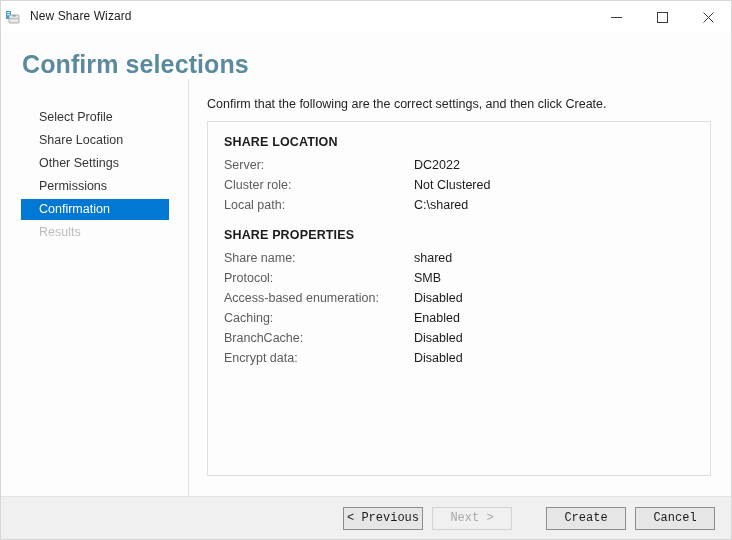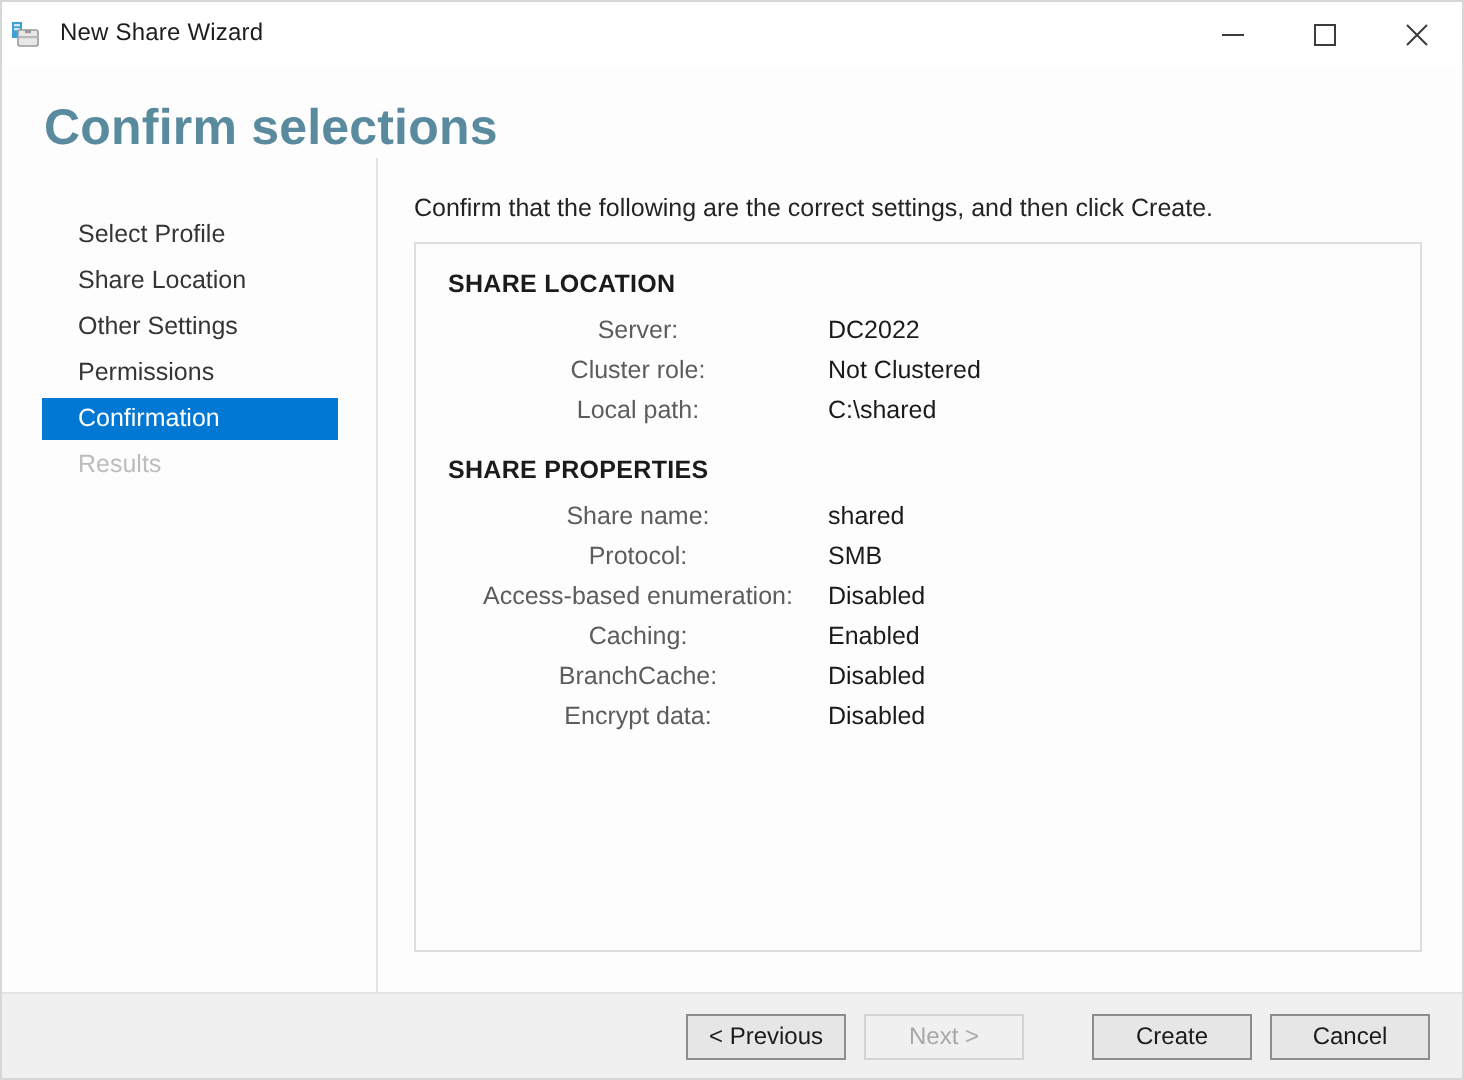--- a/index.html
+++ b/index.html
@@ -153,21 +153,20 @@
     font-weight: bold;
     color: #1b1b1b;
     margin-bottom: 6px;
     letter-spacing: 0.15px;
   }
   .prop-row {
     display: flex;
     height: 20px;
     line-height: 20px;
     font-size: 12.5px;
-    text-align: center;
   }
   .prop-label {
     width: 190px;
     min-width: 190px;
     color: #5c5c5c;
     white-space: nowrap;
   }
   .prop-value {
     color: #1b1b1b;
     white-space: nowrap;
@@ -182,21 +181,21 @@
     display: flex;
     align-items: center;
     justify-content: flex-end;
     padding-right: 16px;
     gap: 9px;
     box-sizing: border-box;
   }
   .wizbtn {
     width: 80px;
     height: 23px;
-    font-family: Liberation Sans, sans-serif;
+    font-family: Liberation Mono, monospace;
     font-size: 12px;
     color: #1b1b1b;
     background: #e6e6e6;
     border: 1px solid #8d8d8d;
     padding: 0;
     cursor: default;
     line-height: 21px;
     text-align: center;
     box-sizing: border-box;
   }

